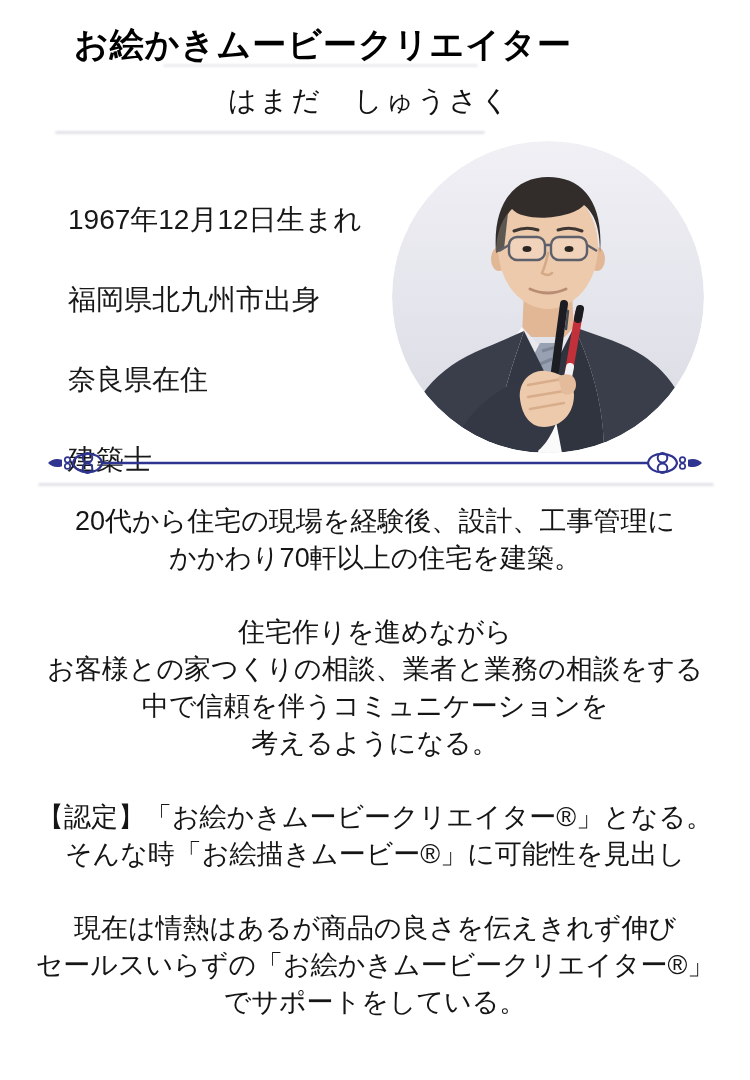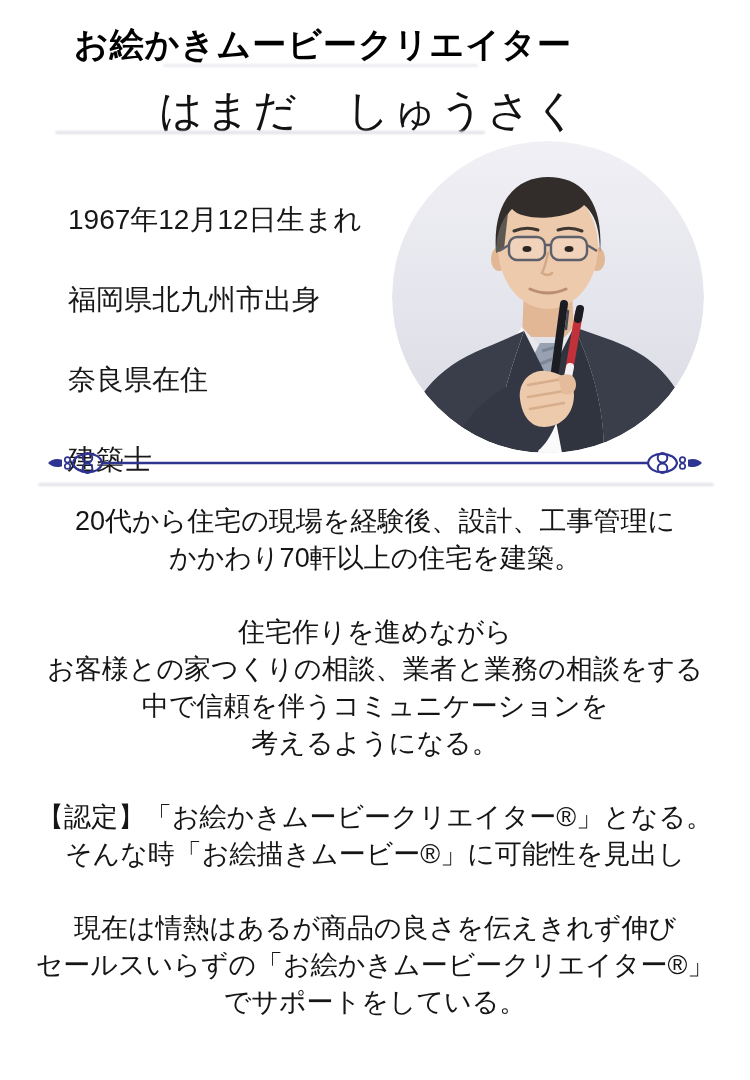--- a/index.html
+++ b/index.html
@@ -15,21 +15,21 @@
   .title {
     position:absolute; top:22px; left:0; width:610px;
     text-align:center;
     font-size:34px; font-weight:900; letter-spacing:1px;
     color:#000000;
     margin-left:18px;
   }
   .name {
     position:absolute; top:82px; left:0; width:740px;
     text-align:center;
-    font-size:43px; font-weight:400; letter-spacing:3px;
+    font-size:28px; font-weight:400; letter-spacing:3px;
     color:#121212;
   }
   .soft-line {
     position:absolute; height:3px; border-radius:2px;
     background:#e2e2e9; filter:blur(1.3px);
     z-index:0;
   }
   .soft-line.under-title { top:64px; left:163px; width:315px; opacity:.65; }
   .soft-line.under-name  { top:131px; left:55px;  width:430px; }
   .soft-line.under-flourish { top:483px; left:38px; width:676px; }

